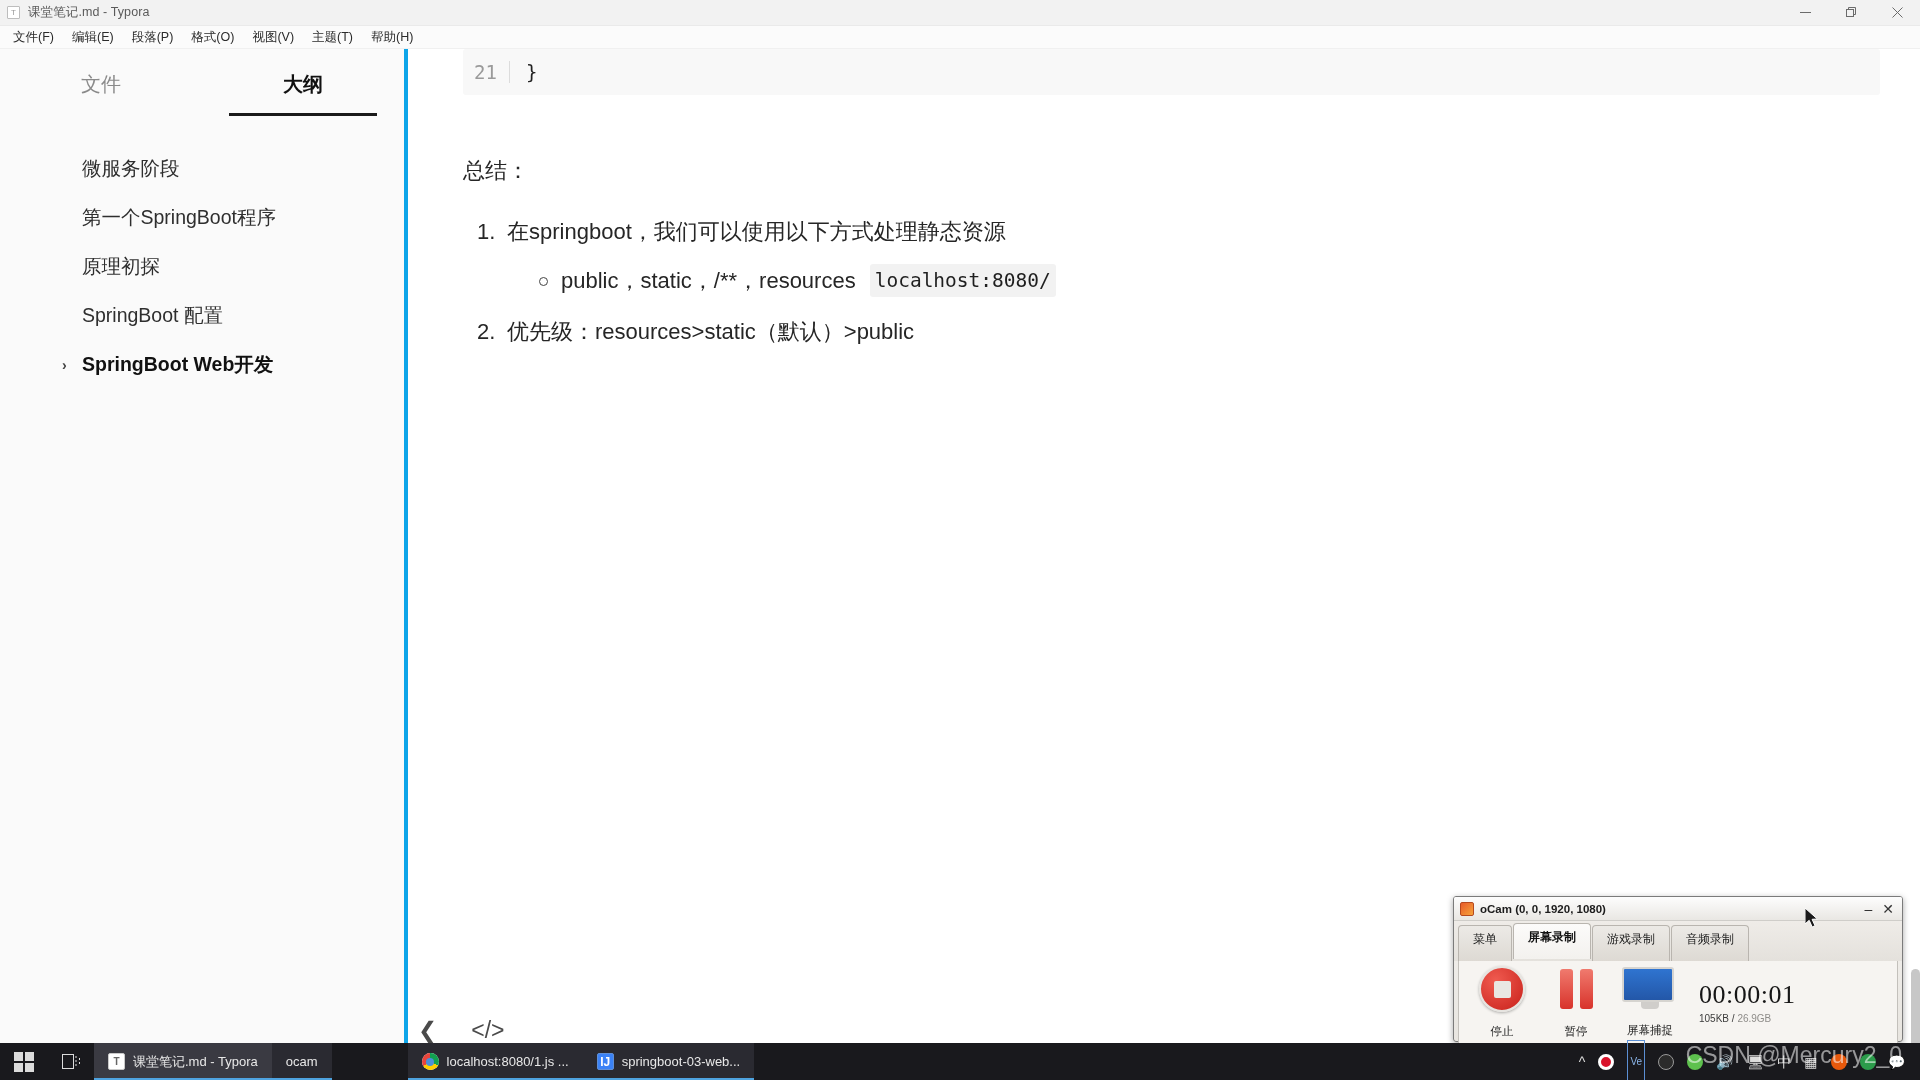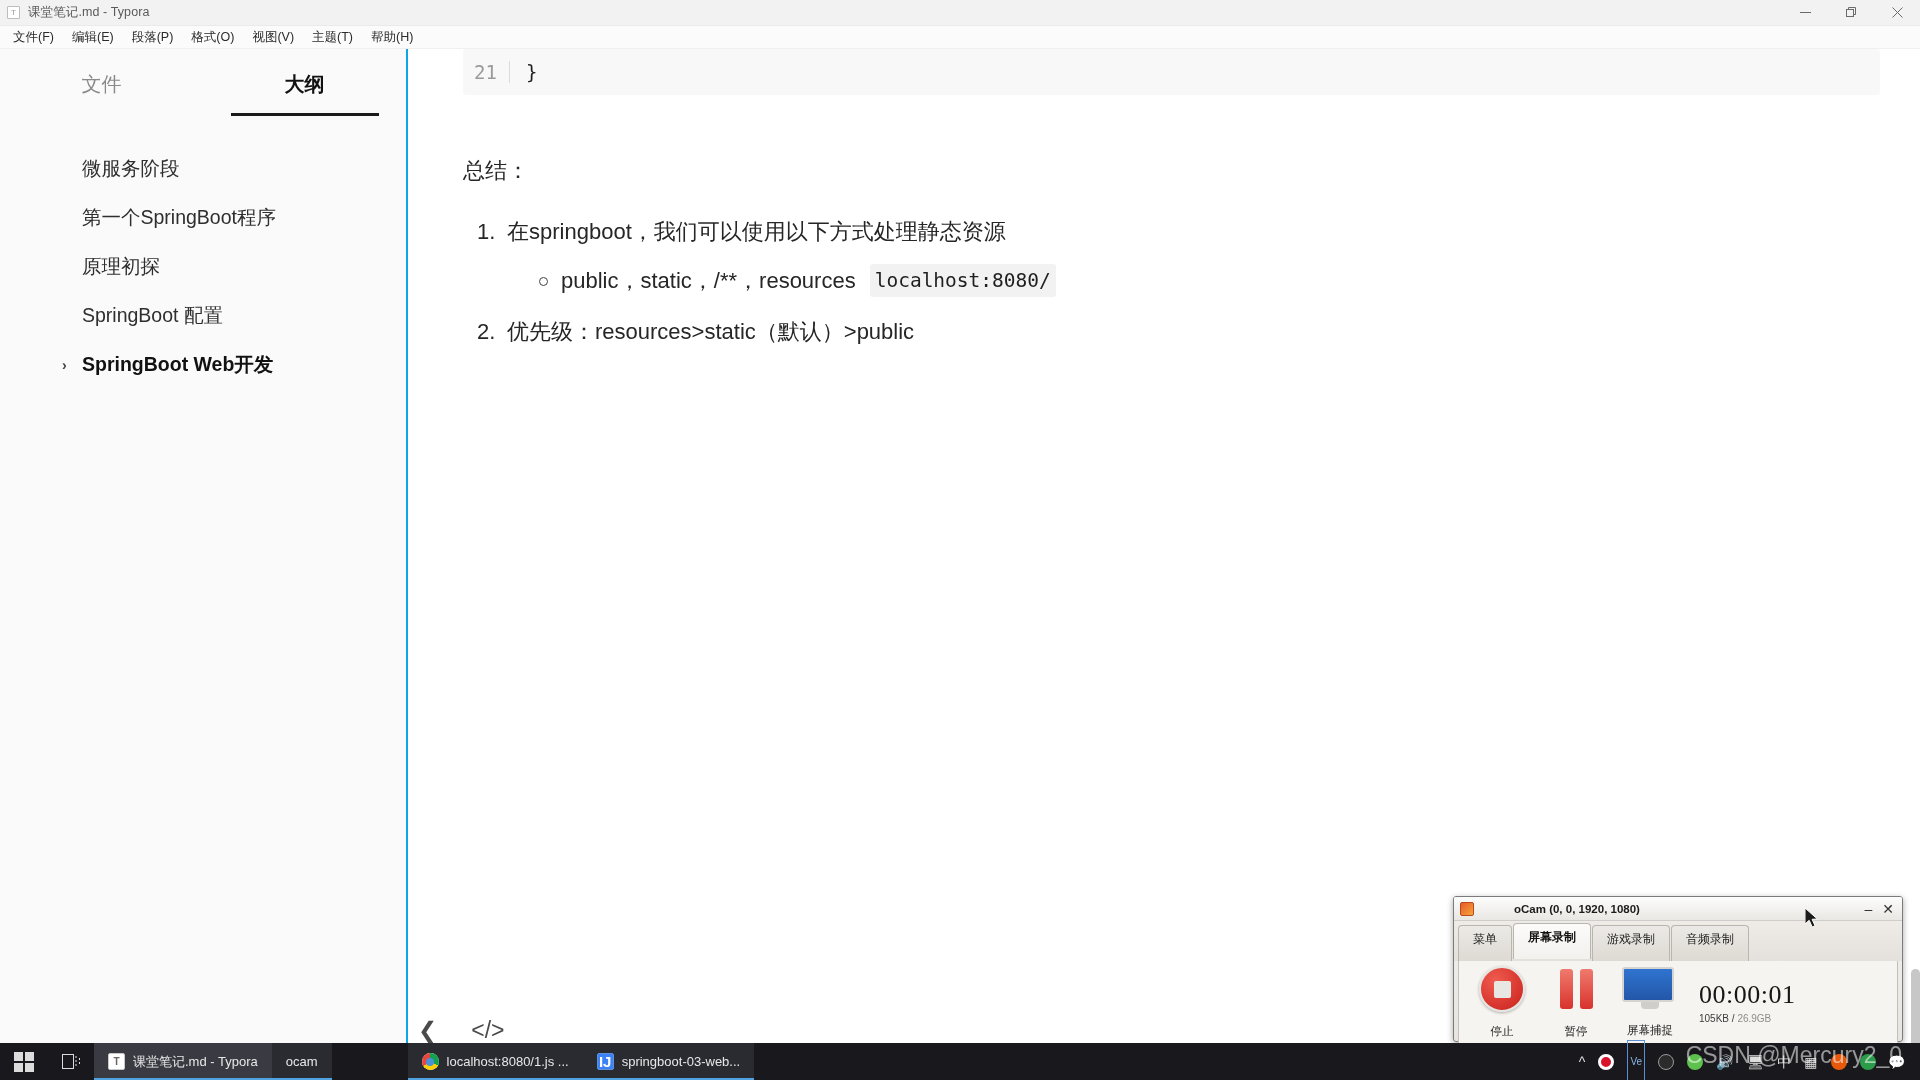--- a/index.html
+++ b/index.html
@@ -36,21 +36,21 @@
     background:#fbfbfb; display:flex; align-items:center; padding-left:4px;
     border-bottom:1px solid #f0f0f0;
   }
   .menu-item {
     font-size:12.5px; color:#2b2b2b; padding:2px 9px; white-space:nowrap;
   }
 
   
   .sidebar {
     position:absolute; top:49px; left:0; width:408px; height:1031px;
-    background:#fafafa; border-right:2px solid #0ea5e9;
+    background:#fafafa; border-right:4px solid #0ea5e9;
   }
   .side-tabs { display:flex; padding-top:22px; }
   .side-tab {
     flex:1; text-align:center; font-size:20px; color:#8a8a8a;
     padding-bottom:18px; position:relative;
   }
   .side-tab.active { color:#111; font-weight:bold; }
   .side-tab.active::after {
     content:""; position:absolute; left:50%; transform:translateX(-50%);
     bottom:0; width:148px; height:3px; background:#1a1a1a;
@@ -123,21 +123,21 @@
   .ocam {
     position:absolute; left:1453px; top:896px; width:450px; height:146px;
     background:linear-gradient(#f4f2ef,#e8e5e0);
     border:1px solid #7b7b7b; border-radius:3px;
     box-shadow:0 2px 6px rgba(0,0,0,.35);
     font-family:"Liberation Sans","DejaVu Sans",sans-serif;
   }
   .ocam-title {
     height:24px; display:flex; align-items:center; padding-left:6px;
     background:linear-gradient(#fdfdfd,#e9e7e3);
-    border-bottom:1px solid #cfcdc9; border-radius:2px 2px 0 0;gap:34px;
+    border-bottom:1px solid #cfcdc9; border-radius:2px 2px 0 0;
   }
   .ocam-appicon {
     width:14px; height:14px; margin-right:6px; border-radius:2px;
     background:linear-gradient(135deg,#e85b2a,#f6a43a);
     border:1px solid #b5491f;
   }
   .ocam-titletext { font-size:11.5px; font-weight:bold; color:#1b1b1b; }
   .ocam-wbtns { margin-left:auto; display:flex; gap:10px; padding-right:8px; }
   .ocam-wbtn { font-size:14px; color:#333; line-height:14px; }
   .ocam-tabs {
@@ -222,21 +222,21 @@
   }
   .ti {
     width:17px; height:17px; border-radius:2px; flex:none;
     display:flex; align-items:center; justify-content:center;
     font-size:10px; font-weight:bold; color:#fff;
   }
   .ti.typora { background:#fff; color:#666; border:1px solid #c9c9c9; }
   .ti.chrome{ background:#fff; border-radius:50%; position:relative; overflow:hidden; }
   .ti.chrome::before{ content:""; position:absolute; inset:0; background:conic-gradient(#12a150 0 33%,#ffce00 0 66%,#e8453c 0); }
   .ti.chrome::after{ content:""; position:absolute; left:4.5px; top:4.5px; width:8px; height:8px; border-radius:50%; background:#4a90d9; }
-  .ti.idea   { background:#3b82f6; color:#fff; border:1px solid #5f8fd6; font-size:15px; }
+  .ti.idea   { background:#3b82f6; color:#fff; border:1px solid #5f8fd6; font-size:12px; }
   .tray { margin-left:auto; display:flex; align-items:center; gap:13px; padding-right:14px; }
   .tray-ico { font-size:14px; color:#dcdcdc; line-height:1; }
   .tray-dot { width:16px; height:16px; border-radius:50%; display:block; }
   .watermark-csdn {
     position:absolute; right:18px; bottom:11px;
     font-size:23px; color:rgba(255,255,255,.55); font-weight:500;
     white-space:nowrap; pointer-events:none;
   }
   .scrollbar-right {
     position:absolute; right:0; top:920px; width:9px; height:100px;

